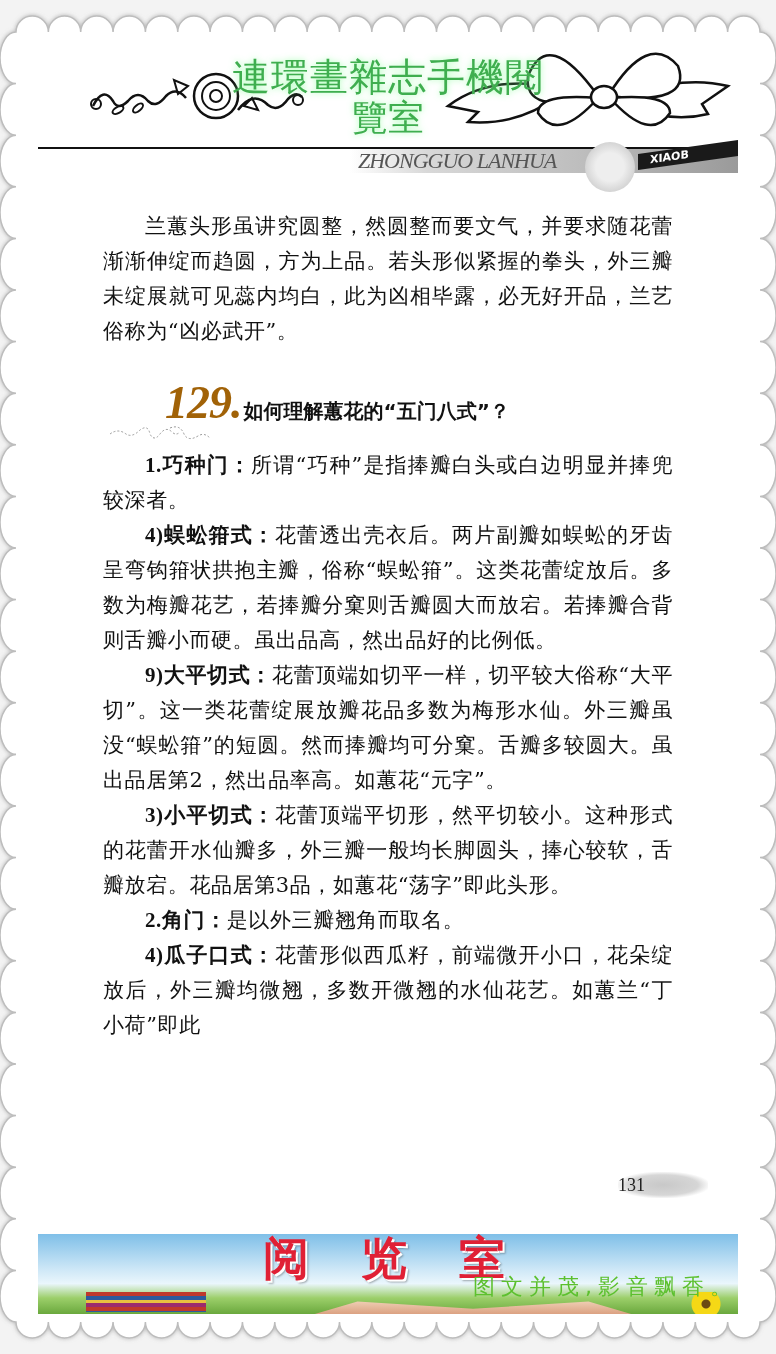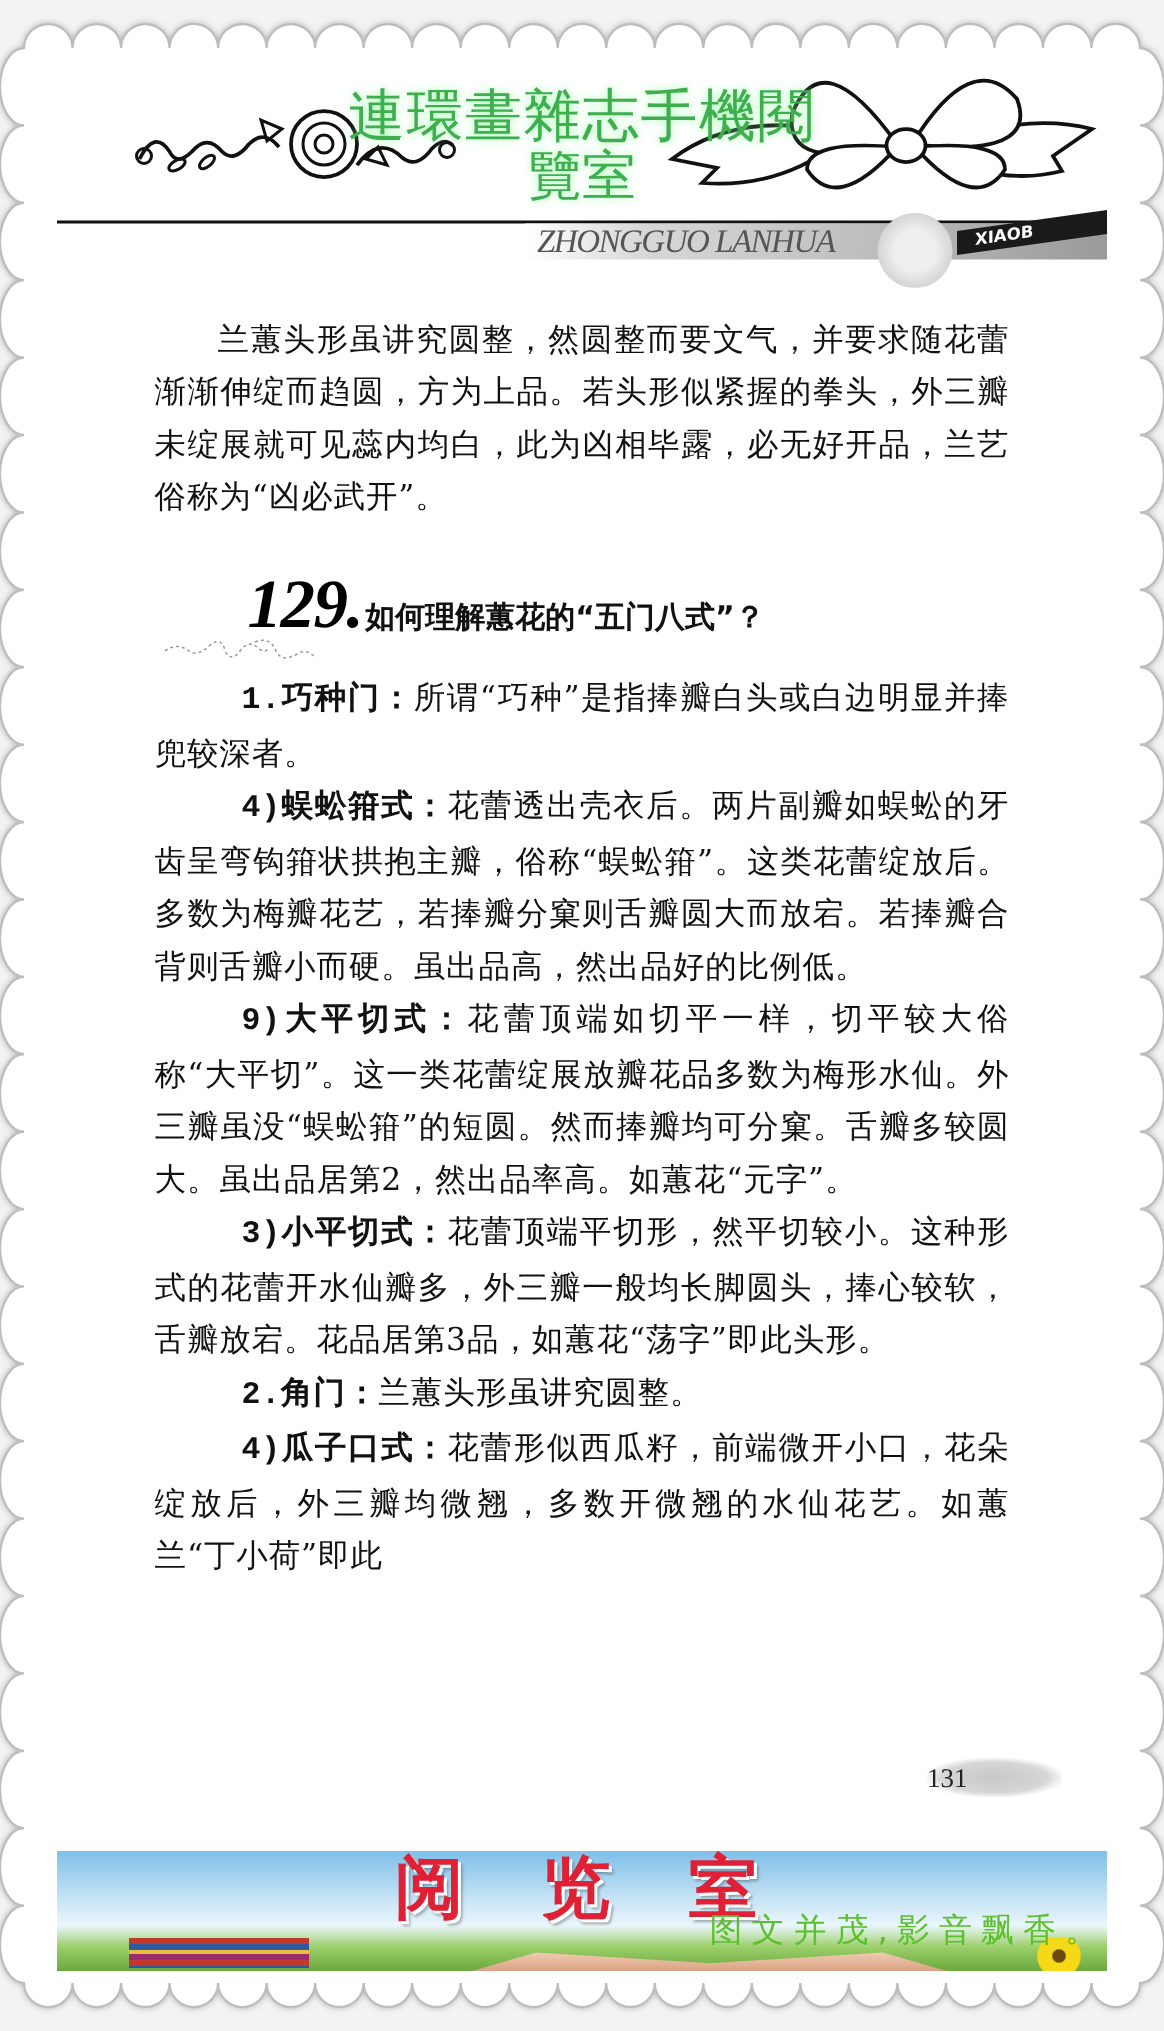--- a/index.html
+++ b/index.html
@@ -39,27 +39,27 @@
     border-radius: 50%; background: radial-gradient(circle, #eee 40%, #bbb 100%);
   }
 
   
   .content { position: absolute; left: 103px; top: 209px; width: 570px; }
   .p {
     font-size: 21px; line-height: 35px; color: #111; text-align: justify;
     text-align-last: left; letter-spacing: 0.6px;
     font-family: "DejaVu Serif", serif;
   }
-  .p .b { font-weight: bold; font-family: Liberation Mono, monospace; margin-left: 16px; }
+  .p .b { font-weight: bold; font-family: Liberation Serif, serif; }
   .indent { text-indent: 42px; }
 
   .qtitle { position: absolute; left: 165px; top: 376px; height: 60px; }
   .qnum {
     font-family: "Liberation Serif", serif; font-weight: bold; font-style: italic;
-    font-size: 46px; color: #000000; letter-spacing: -1px;
+    font-size: 46px; color: #a16207; letter-spacing: -1px;
   }
   .qtext {
     font-family: "DejaVu Sans", sans-serif; font-weight: bold; font-size: 20px;
     color: #111; margin-left: 2px;
   }
   .swirl { position: absolute; left: 108px; top: 420px; }
 
   .pagenum {
     position: absolute; left: 618px; top: 1172px; width: 90px; height: 26px;
     background: radial-gradient(ellipse at center, #c8c8c8 0%, #d6d6d6 55%, rgba(255,255,255,0) 75%);
@@ -147,21 +147,21 @@
 </div>
 <svg class="swirl" width="130" height="24" viewBox="0 0 130 24">
   <path d="M2 14 q8 -6 16 0 q6 4 14 -4 q8 -6 10 4 q4 8 10 0 q6 -8 12 -2 q4 4 8 0 M62 8 q10 -4 14 6 q4 8 14 2 q6 -4 12 2" fill="none" stroke="#999" stroke-width="1" stroke-dasharray="2 2"></path>
 </svg>
 
 <div class="content" style="top:448px;">
   <p class="p indent"><span class="b">1.巧种门：</span><span>所谓“巧种”是指捧瓣白头或白边明显并捧兜较深者。</span></p>
   <p class="p indent"><span class="b">4)蜈蚣箝式：</span><span>花蕾透出壳衣后。两片副瓣如蜈蚣的牙齿呈弯钩箝状拱抱主瓣，俗称“蜈蚣箝”。这类花蕾绽放后。多数为梅瓣花艺，若捧瓣分窠则舌瓣圆大而放宕。若捧瓣合背则舌瓣小而硬。虽出品高，然出品好的比例低。</span></p>
   <p class="p indent"><span class="b">9)大平切式：</span><span>花蕾顶端如切平一样，切平较大俗称“大平切”。这一类花蕾绽展放瓣花品多数为梅形水仙。外三瓣虽没“蜈蚣箝”的短圆。然而捧瓣均可分窠。舌瓣多较圆大。虽出品居第2，然出品率高。如蕙花“元字”。</span></p>
   <p class="p indent"><span class="b">3)小平切式：</span><span>花蕾顶端平切形，然平切较小。这种形式的花蕾开水仙瓣多，外三瓣一般均长脚圆头，捧心较软，舌瓣放宕。花品居第3品，如蕙花“荡字”即此头形。</span></p>
-  <p class="p indent"><span class="b">2.角门：</span><span>兰蕙头形虽讲究圆整。</span></p>
+  <p class="p indent"><span class="b">2.角门：</span><span>是以外三瓣翘角而取名。</span></p>
   <p class="p indent"><span class="b">4)瓜子口式：</span><span>花蕾形似西瓜籽，前端微开小口，花朵绽放后，外三瓣均微翘，多数开微翘的水仙花艺。如蕙兰“丁小荷”即此</span></p>
 </div>
 
 <div class="pagenum">131</div>
 
 <div class="banner">
   <div class="books"></div>
   <div class="book"></div>
   <div class="flower"></div>
   <div class="banner-title">阅览室</div>

